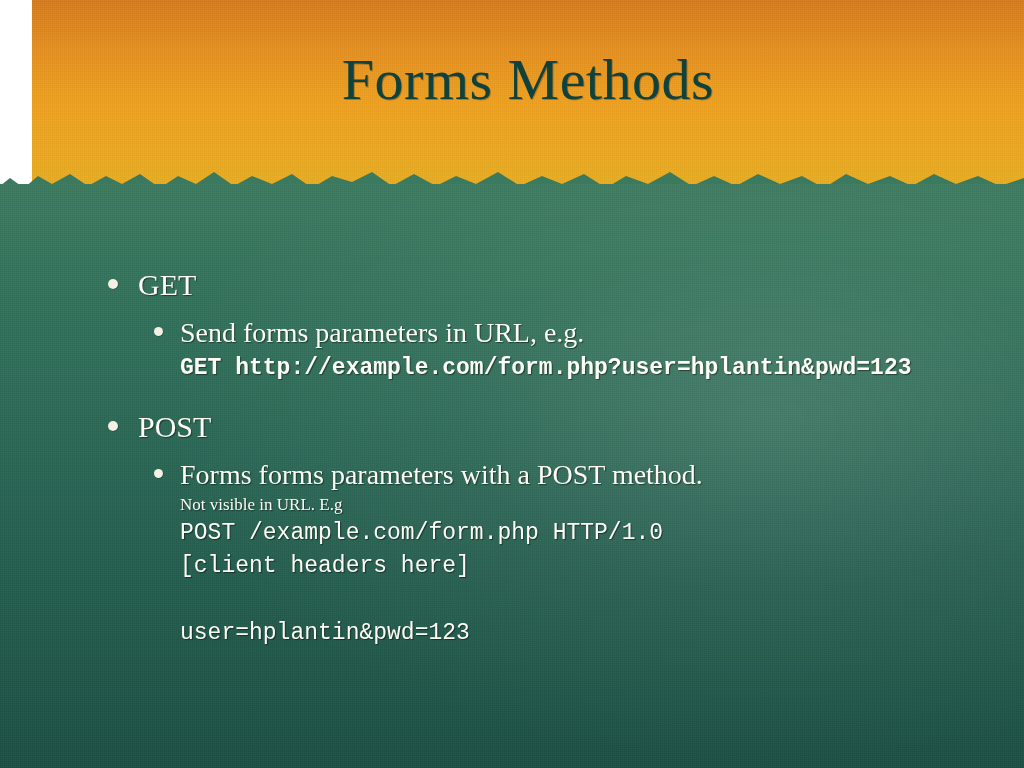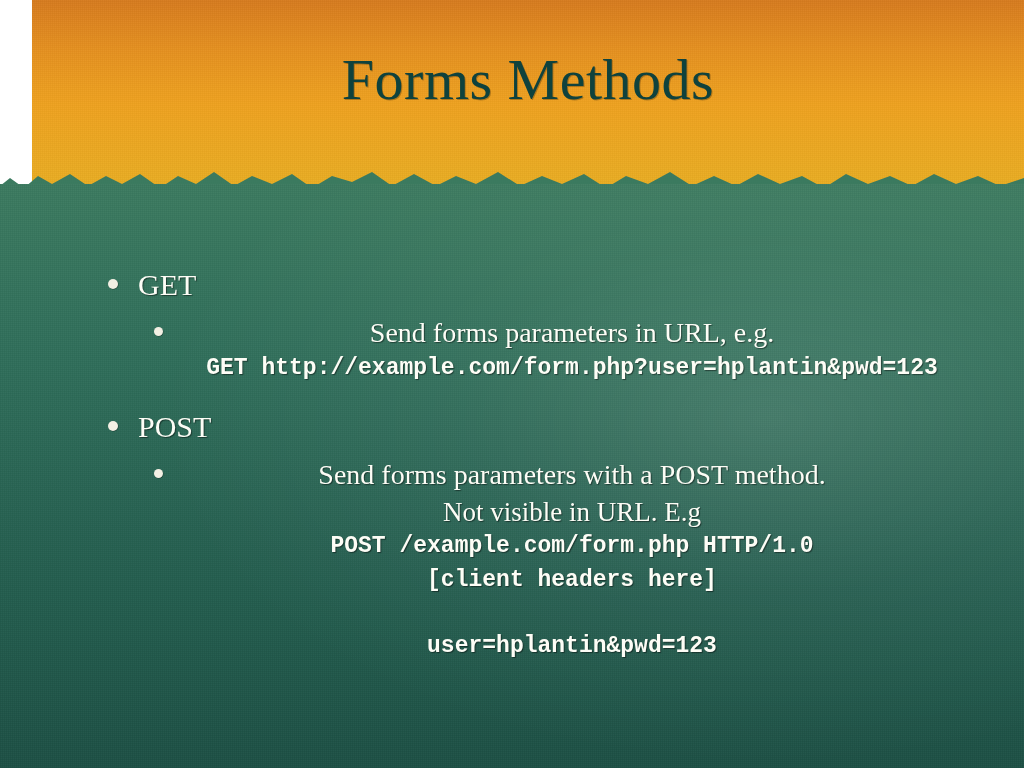--- a/index.html
+++ b/index.html
@@ -101,44 +101,42 @@
   }
   ul.level2 {
     list-style: none;
     margin-top: 10px;
   }
   ul.level2 > li {
     position: relative;
     padding-left: 42px;
     font-size: 28px;
     line-height: 1.35;
-    text-align: center;
   }
   ul.level2 > li::before {
     content: "";
     position: absolute;
     left: 16px;
     top: 13px;
     width: 9px; height: 9px;
     border-radius: 50%;
     background: #f3f0e4;
     box-shadow: 0.5px 0.5px 0 rgba(0,0,0,0.4);
   }
   .mono {
     font-family: "Courier New", Courier, monospace;
     font-size: 23px;
     line-height: 1.45;
     white-space: pre;
     display: block;
-    font-weight: bold;
   }
   .mono.bold { font-weight: bold; }
   .note2 {
     display: block;
-    font-size: 27px;
+    font-size: 17px;
   }
   .gap { height: 20px; }
 </style>
 </head>
 <body>
 
 <div class="header">
   <div class="noise"></div>
   <h1 class="title">Forms Methods</h1>
 </div>
@@ -159,21 +157,21 @@
         <li>
           <span>Send forms parameters in URL, e.g.</span>
           <span class="mono bold">GET http://example.com/form.php?user=hplantin&amp;pwd=123</span>
         </li>
       </ul>
     </li>
     <li>
       <span>POST</span>
       <ul class="level2">
         <li>
-          <span>Send forms parameters with a POST method.</span>
+          <span>Forms forms parameters with a POST method.</span>
           <span class="note2">Not visible in URL. E.g</span>
           <span class="gap"></span>
           <span class="mono">POST /example.com/form.php HTTP/1.0
 [client headers here]
 
 user=hplantin&amp;pwd=123</span>
         </li>
       </ul>
     </li>
   </ul>

